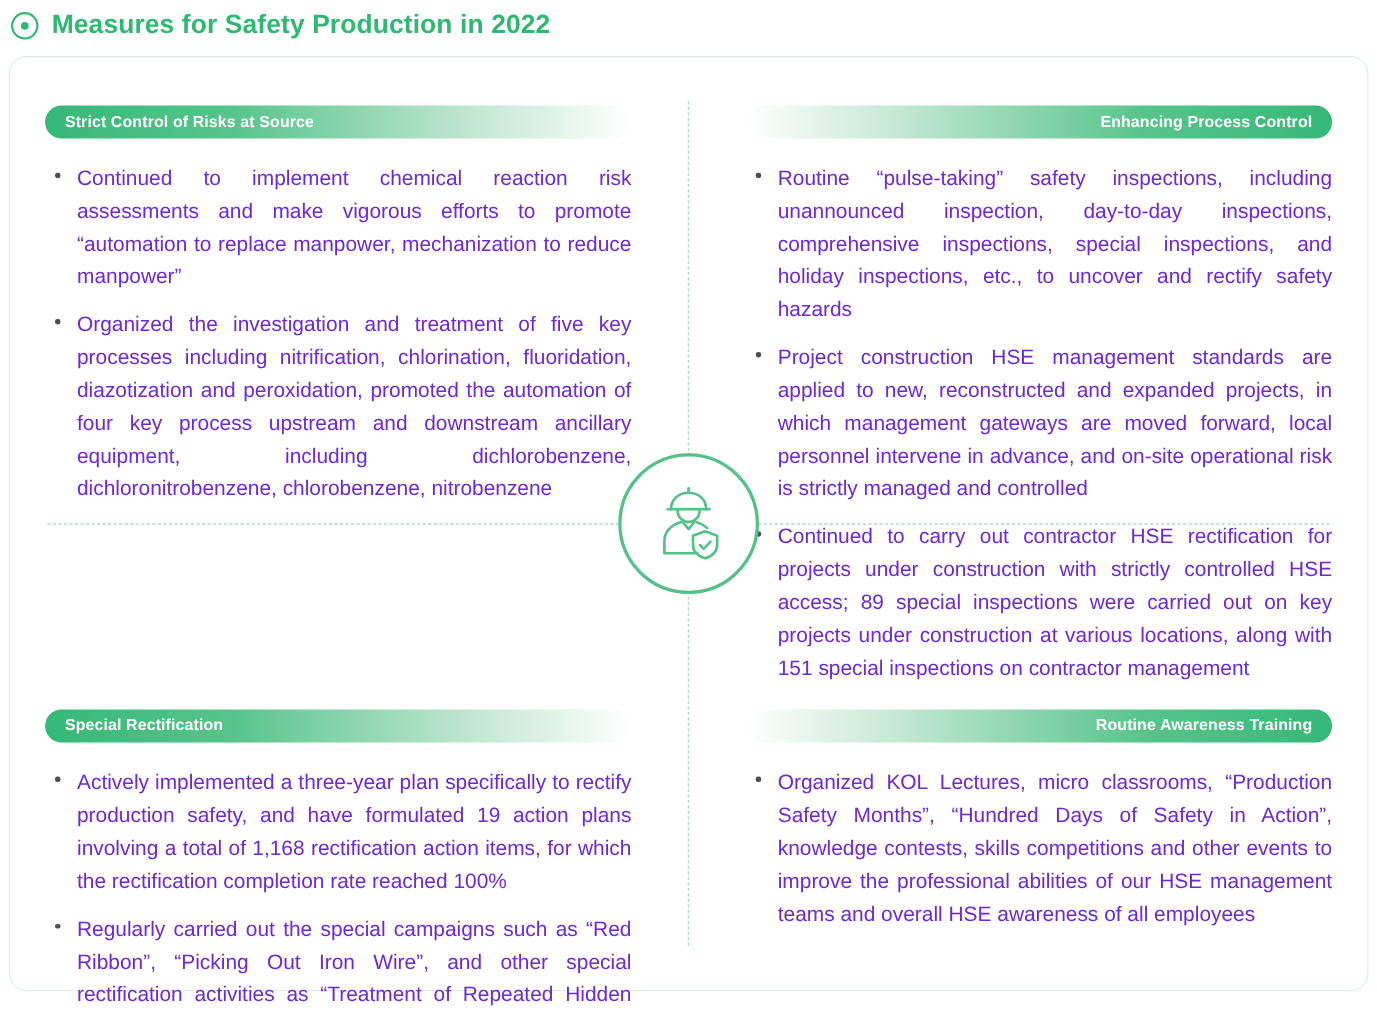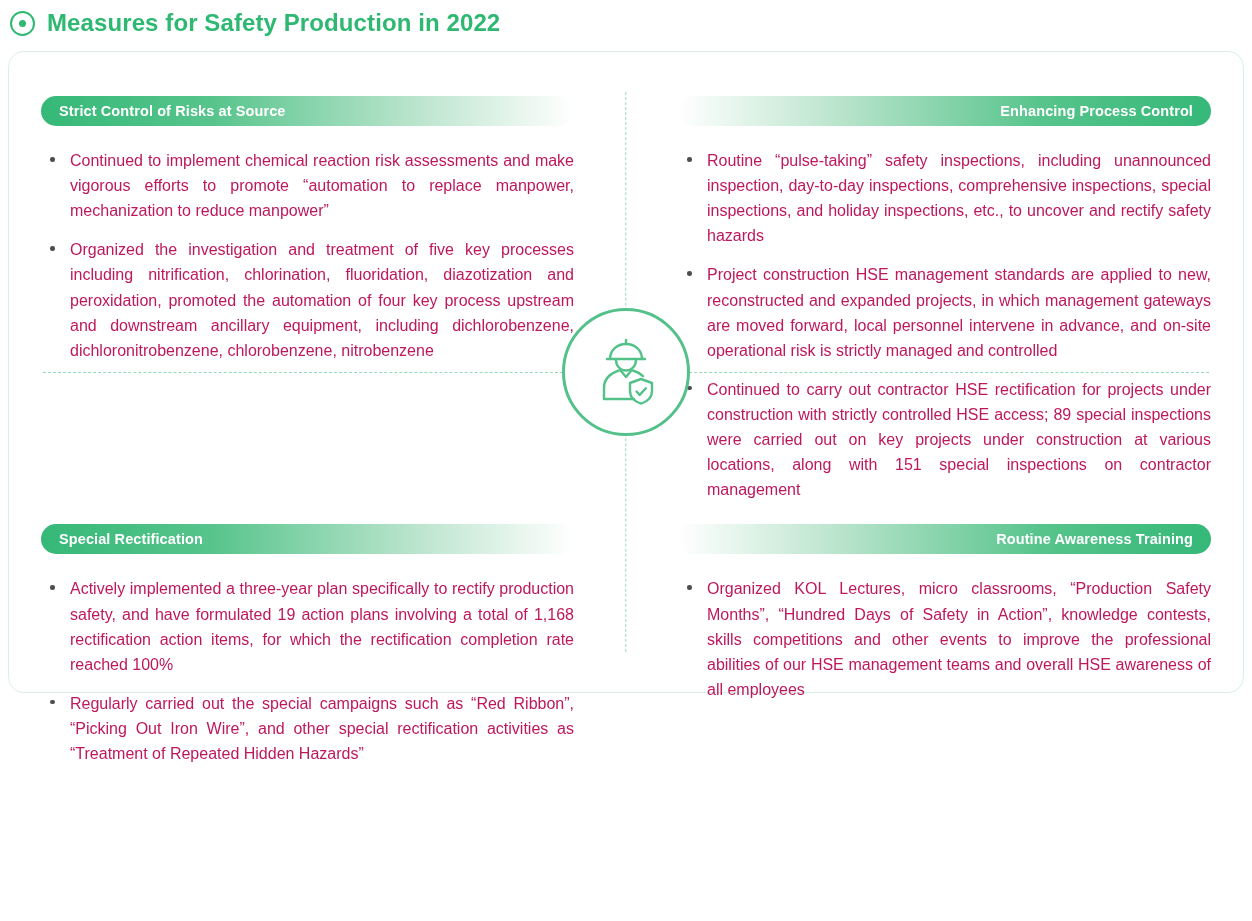--- a/index.html
+++ b/index.html
@@ -45,21 +45,21 @@
     font-size: 24px;
     font-weight: bold;
     color: #2eb872;
     letter-spacing: 0.1px;
   }
 
   
   .card {
     position: relative;
     margin: 13px 8px 0 8px;
-    height: 642px;
+    height: 850px;
     border: 1px solid #d9f0e3;
     border-radius: 16px;
     box-sizing: border-box;
     background: #ffffff;
   }
 
   
   .grid {
     position: absolute;
     inset: 0;
@@ -129,23 +129,23 @@
   
   ul.points {
     list-style: none;
     margin: 22px 0 0 0;
     padding: 0;
   }
   ul.points li {
     position: relative;
     padding-left: 29px;
     margin-bottom: 14px;
-    font-size: 16px;
+    font-size: 19px;
     line-height: 1.57;
-    color: #be185d;
+    color: #6d28d9;
     text-align: justify;
     text-justify: inter-word;
   }
   ul.points li:last-child { margin-bottom: 0; }
   ul.points li::before {
     content: "";
     position: absolute;
     left: 9px;
     top: 9px;
     width: 4.5px;

